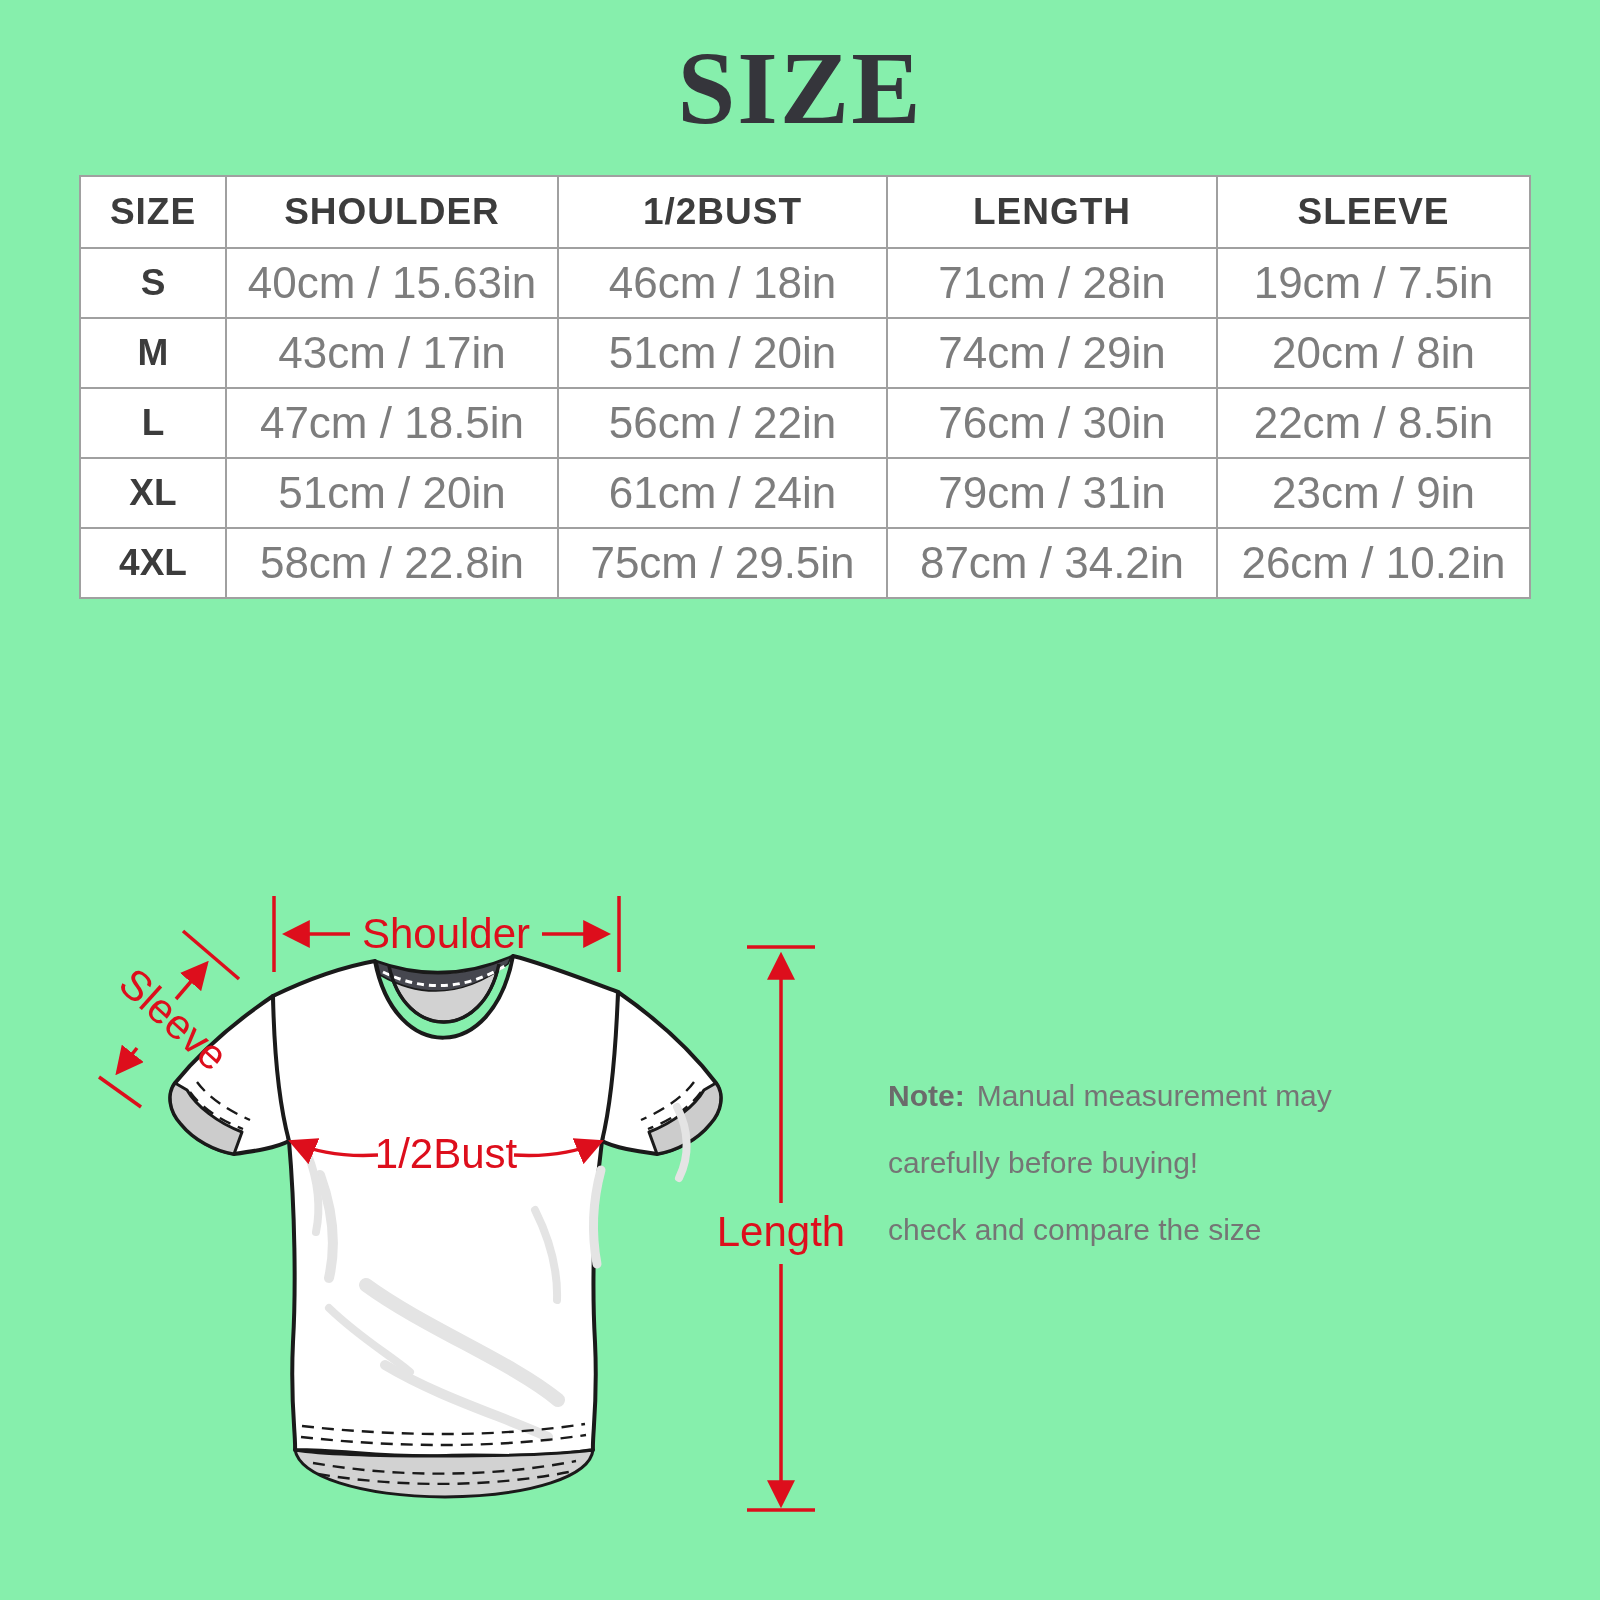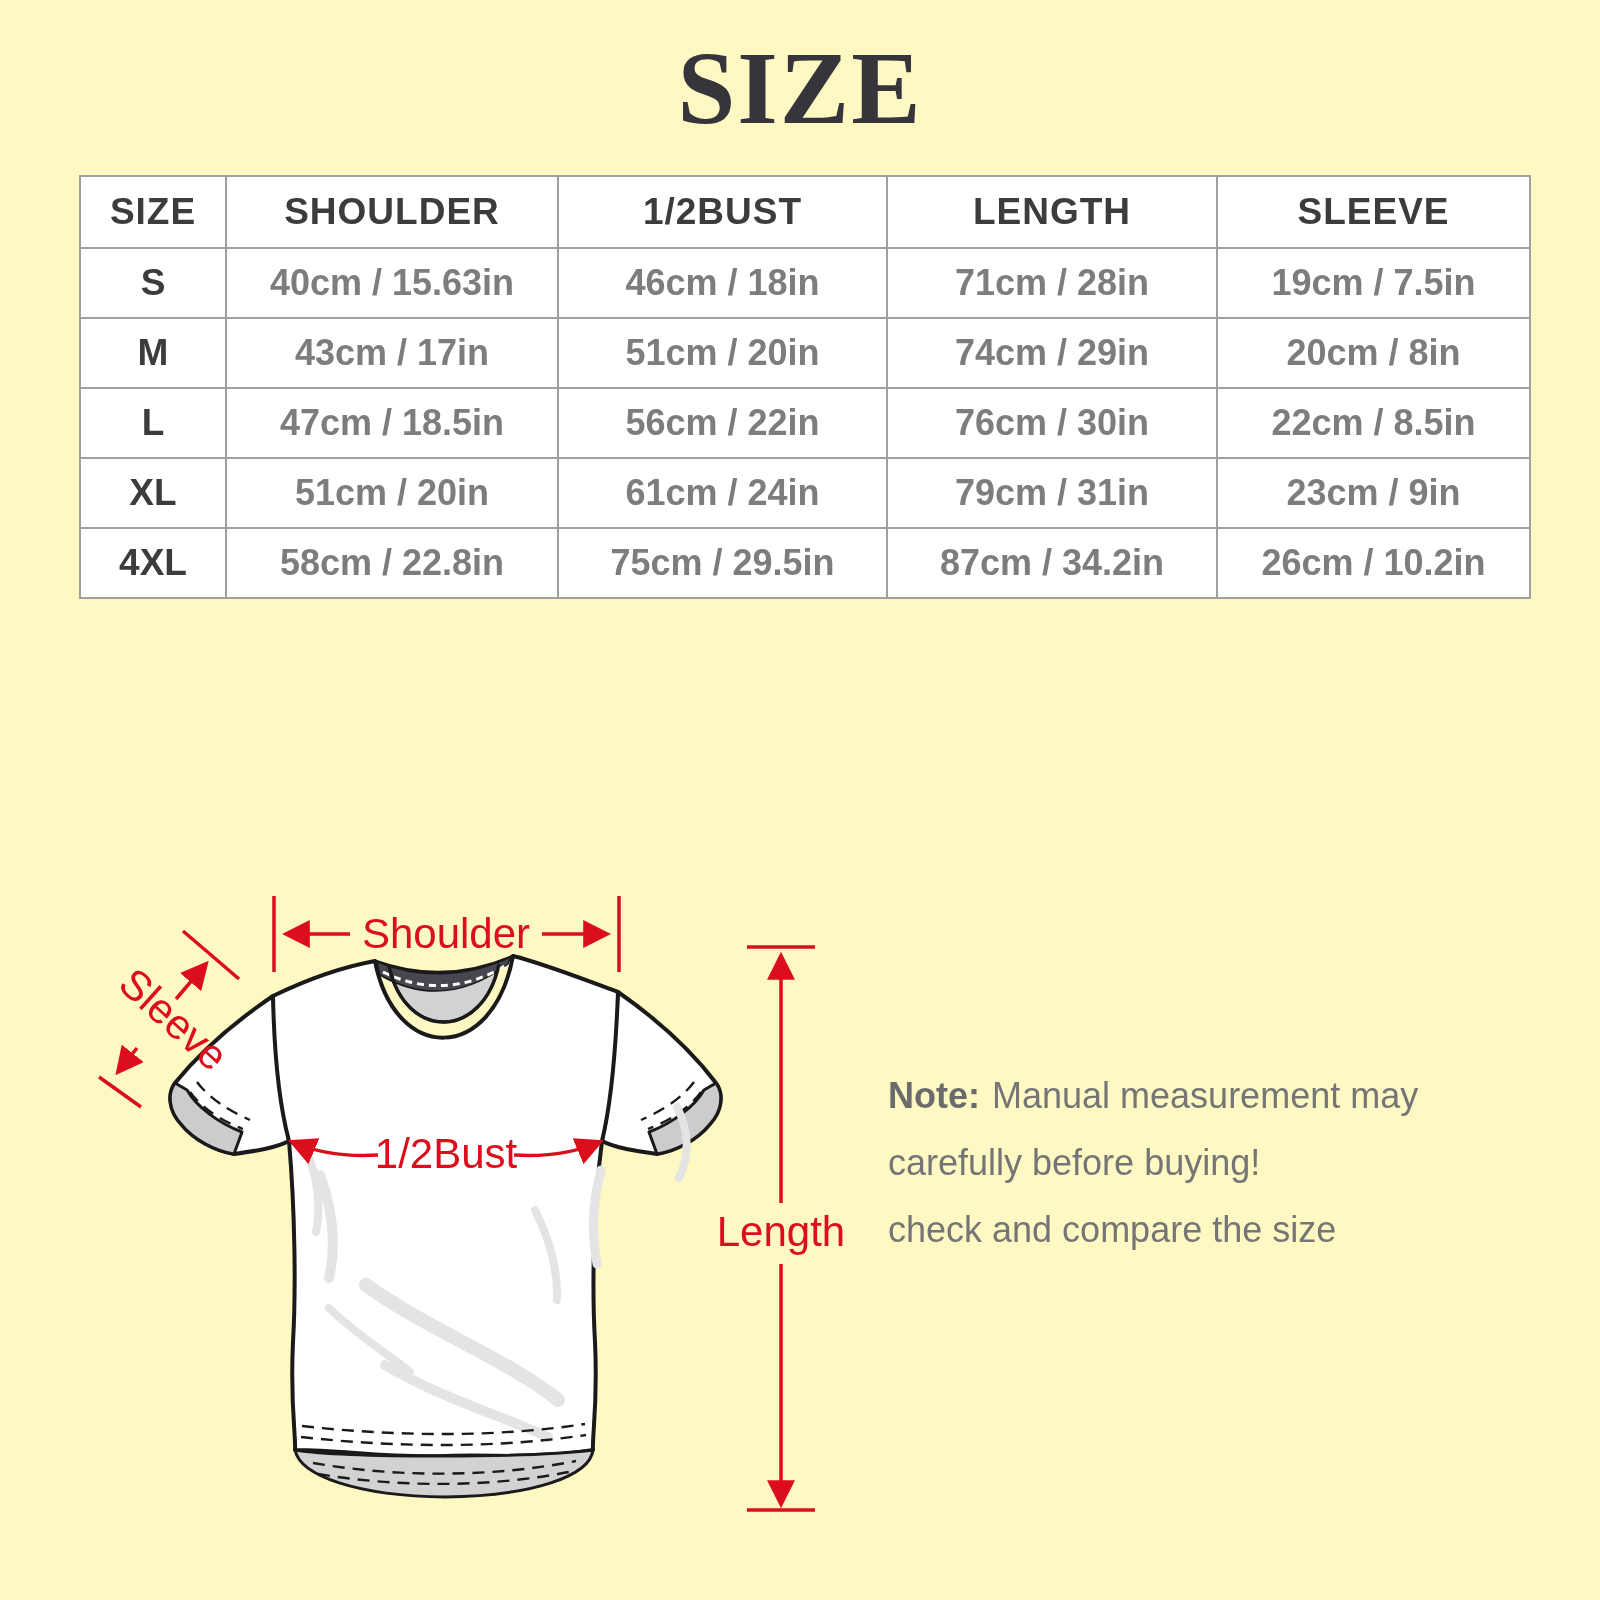--- a/index.html
+++ b/index.html
@@ -8,21 +8,21 @@
     --header-text:#3c3c3c;
     --value-text:#7d7d7d;
     --note-text:#757575;
     --note-prefix:#6b6b6b;
     --table-border:#a0a0a0;
     --outline:#1a1a1a;
   }
   *{margin:0;padding:0;box-sizing:border-box}
   html,body{background:#fff}
   body{font-family:"Liberation Sans",sans-serif}
-  .canvas{position:relative;width:1600px;height:1600px;background:#fef9c3;overflow:hidden}
+  .canvas{position:relative;width:1600px;height:1600px;background:#86efac;overflow:hidden}
 
   .title{
     position:absolute;left:0;top:28px;width:100%;
     text-align:center;
     font-family:"Liberation Serif",serif;
     font-weight:bold;font-size:104px;letter-spacing:2px;
     color:var(--title-text);
   }
 
   table.size-table{
@@ -38,40 +38,40 @@
   .size-table thead th{
     height:72px;
     font-size:37px;font-weight:bold;letter-spacing:1px;
     color:var(--header-text);
   }
   .size-table tbody th{
     font-size:37px;font-weight:bold;
     color:var(--header-text);
   }
   .size-table td{
-    font-size:36px;font-weight:bold;
+    font-size:44px;font-weight:normal;
     color:var(--value-text);
   }
 
   svg.diagram{position:absolute;left:80px;top:860px;width:780px;height:700px;overflow:visible}
   .shirt-fill{fill:#fff;stroke:var(--outline);stroke-width:4;stroke-linejoin:round}
   .shirt-stroke{fill:none;stroke:var(--outline);stroke-width:3.5;stroke-linejoin:round}
   .gray-fill{fill:#cccccc;stroke:var(--outline);stroke-width:3;stroke-linejoin:round}
   .collar-inside{fill:#d2d2d2;stroke:var(--outline);stroke-width:3;stroke-linejoin:round}
   .collar-band{fill:#46474f;stroke:var(--outline);stroke-width:1.5}
   .chain{fill:none;stroke:#fff;stroke-width:3;stroke-dasharray:7 5}
   .stitch{fill:none;stroke:var(--outline);stroke-width:2.4;stroke-dasharray:12 8;stroke-linecap:butt}
   .wrinkle{fill:none;stroke:#e4e4e4;stroke-linecap:round}
   .red-line{fill:none;stroke:var(--accent);stroke-width:3.5}
   .red-label{fill:var(--accent);font-family:"Liberation Sans",sans-serif;font-size:42px}
   #arrowhead path{fill:var(--accent)}
 
   .note{
     position:absolute;left:888px;top:1062px;width:640px;
-    font-size:36px;line-height:67px;color:var(--note-text);
+    font-size:30px;line-height:67px;color:var(--note-text);
   }
   .note .note-prefix{font-weight:bold;color:var(--note-prefix);margin-right:12px}
 </style>
 </head>
 <body>
 
 <div class="canvas">
 
   <div class="title">SIZE</div>
 

